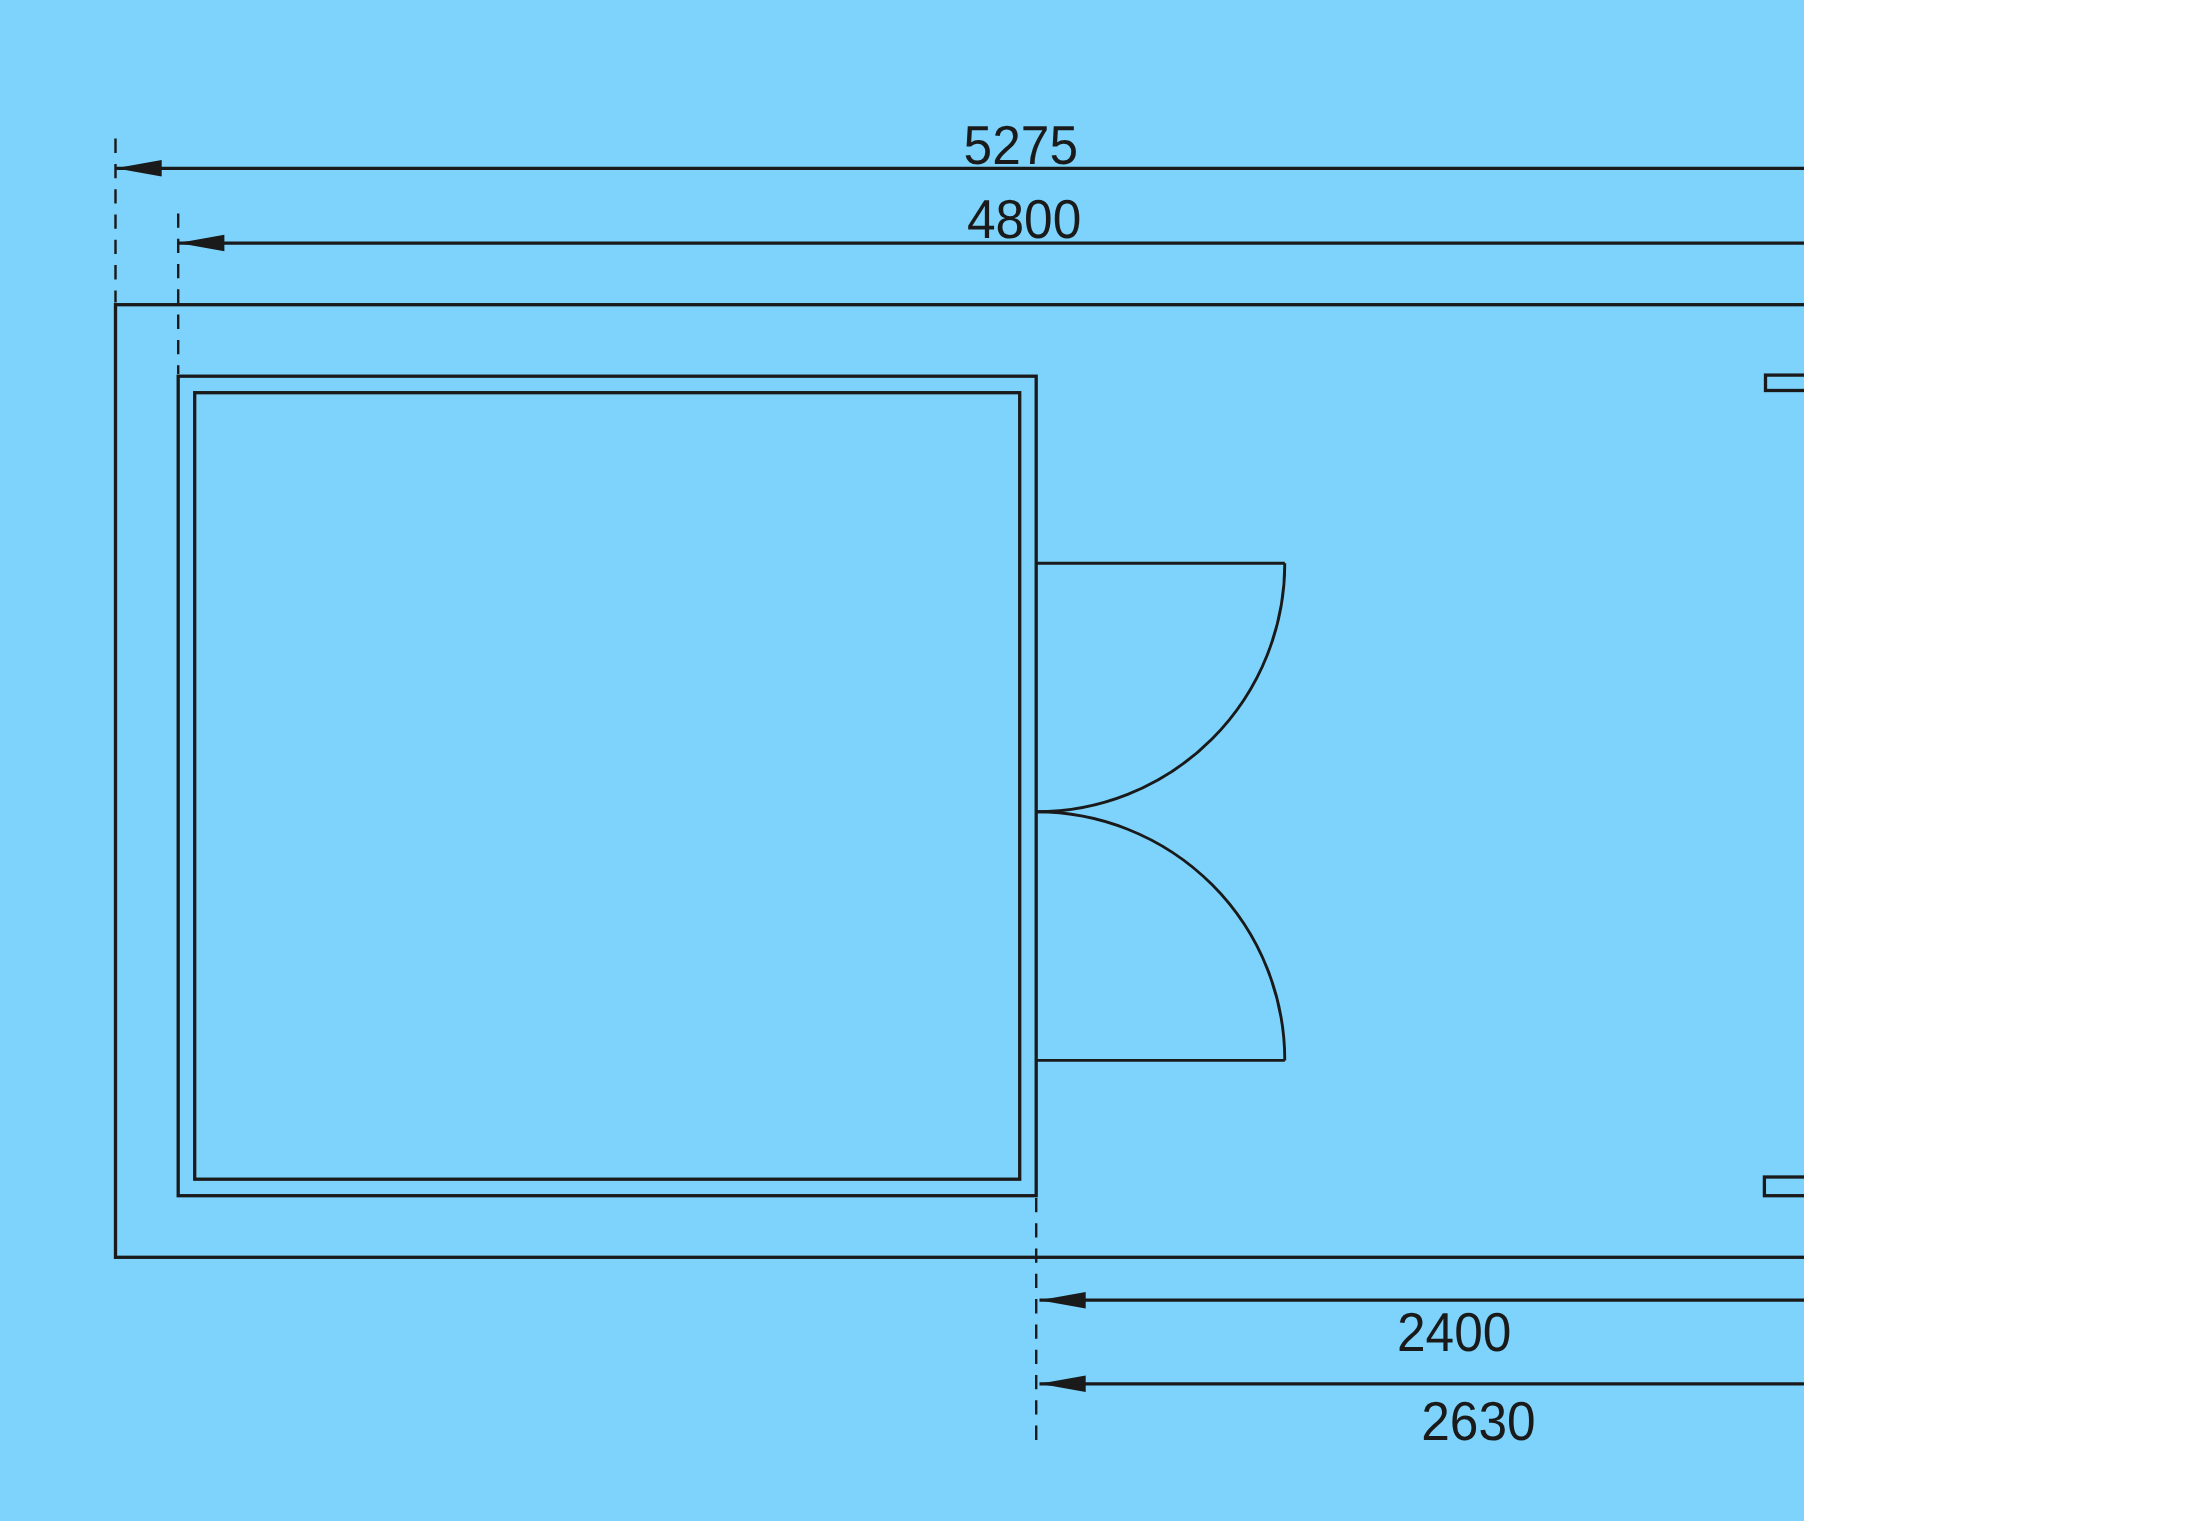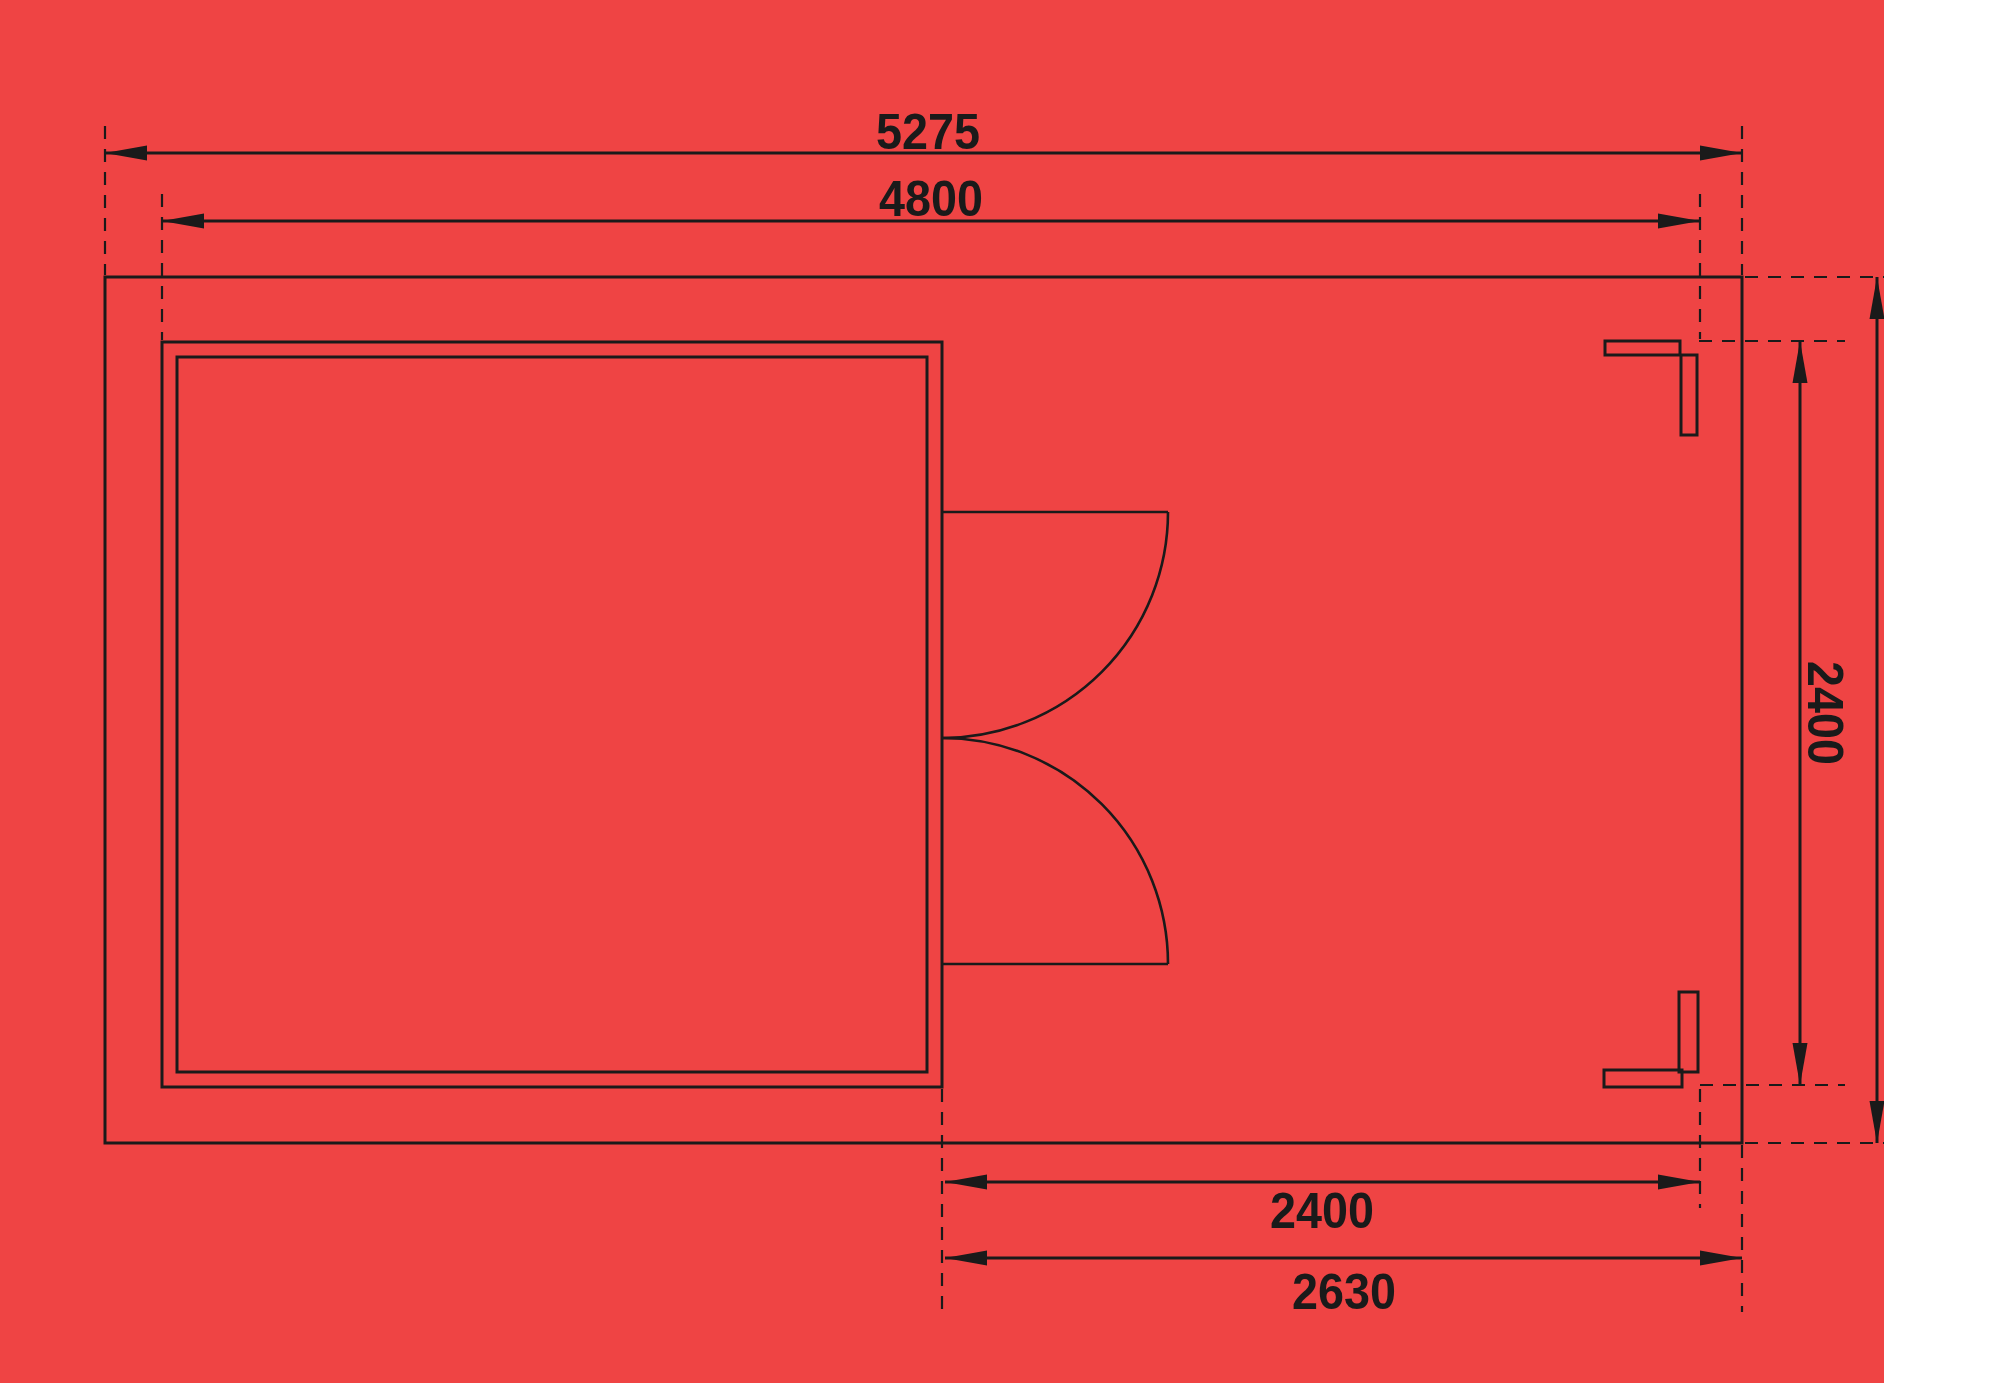--- a/index.html
+++ b/index.html
@@ -5,25 +5,24 @@
   html, body {
     margin: 0;
     padding: 0;
     background: #ffffff;
     width: 2000px;
     height: 1383px;
     font-family: "Liberation Sans", sans-serif;
   }
   .stage {
     position: relative;
-    width: 1884px;
+    width: 1640px;
     height: 1383px;
-    background: #ef4444;
+    background: #7dd3fc;
     overflow: hidden;
-    font-weight: bold;
   }
   svg { display: block; }
   .ln      { stroke: #1a1a1a; fill: none; }
   .sw3     { stroke-width: 3; }
   .sw25    { stroke-width: 2.6; }
   .dashed  { stroke: #1a1a1a; stroke-width: 2.2; fill: none; stroke-dasharray: 13 10; }
   .dimline { stroke: #1a1a1a; stroke-width: 3; fill: none; }
   .dim-text {
     font-family: "Liberation Sans", "DejaVu Sans", sans-serif;
     font-size: 50px;

